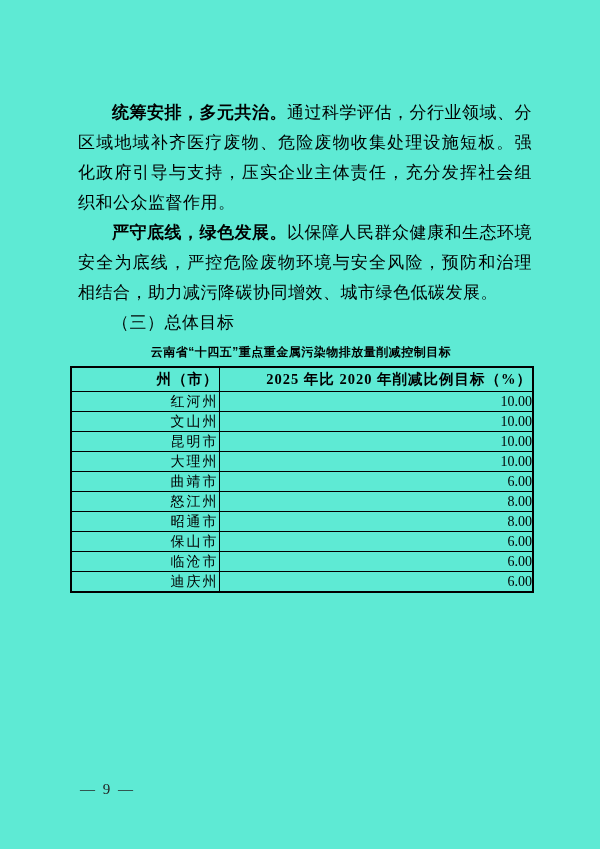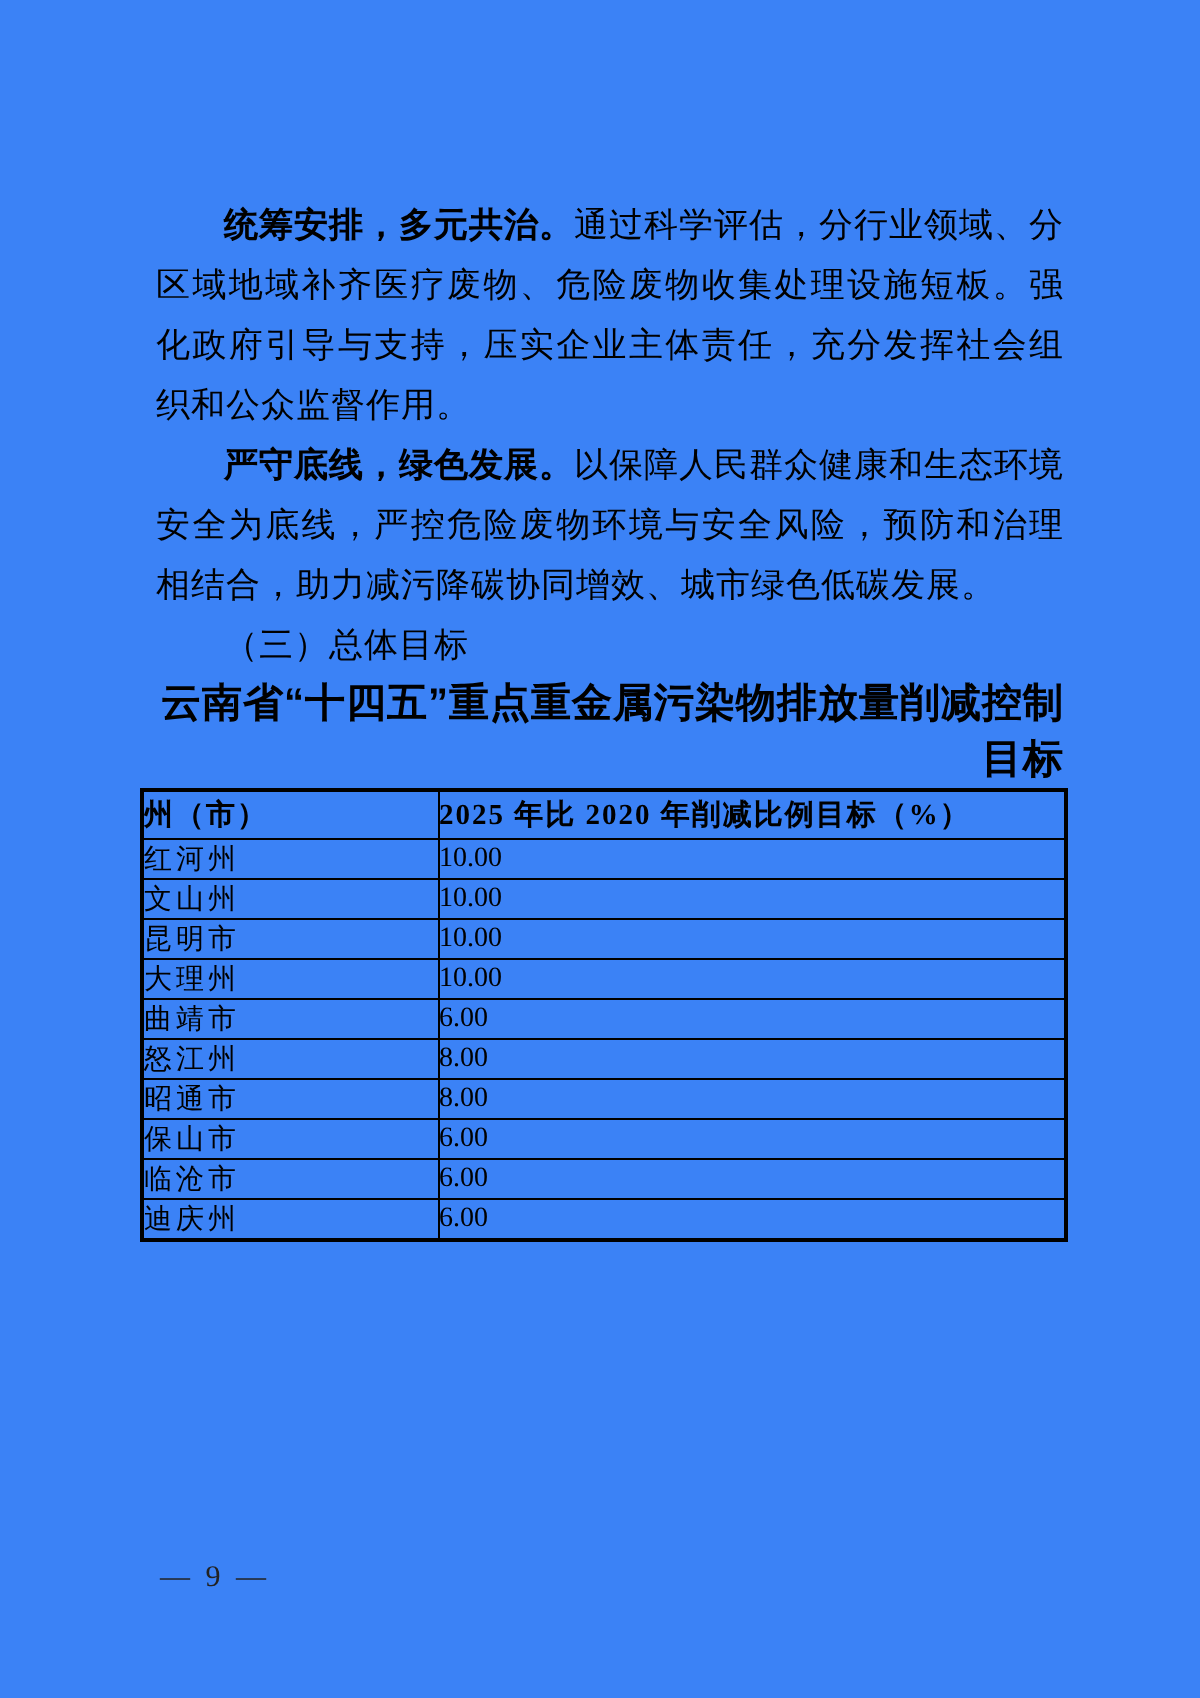--- a/index.html
+++ b/index.html
@@ -10,21 +10,21 @@
   body {
     width: 600px;
     height: 849px;
     font-family: "Liberation Serif", "DejaVu Serif", serif;
     color: #000000;
   }
   .page {
     position: relative;
     width: 600px;
     height: 849px;
-    background: #3b82f6;
+    background: #5eead4;
     overflow: hidden;
   }
   .content {
     position: absolute;
     left: 78px;
     top: 98px;
     width: 454px;
   }
   .para {
     margin: 0;
@@ -44,40 +44,40 @@
     margin: 0;
     font-size: 17px;
     line-height: 30px;
     text-indent: 2em;
     font-weight: normal;
     letter-spacing: 0.5px;
   }
   .table-title {
     margin: 0 0 0 -8px;
     width: 462px;
-    font-size: 20px;
+    font-size: 12px;
     line-height: 28px;
     font-weight: bold;
-    text-align: right;
+    text-align: center;
     font-family: "Liberation Sans", "DejaVu Sans", sans-serif;
     letter-spacing: 0.5px;
   }
   table.targets {
     margin-left: -8px;
     width: 462px;
     border-collapse: collapse;
     table-layout: fixed;
     border: 2px solid #000000;
   }
   table.targets col.c1 { width: 148px; }
   table.targets col.c2 { width: 314px; }
   table.targets th,
   table.targets td {
     border: 1px solid #000000;
-    text-align: left;
+    text-align: right;
     vertical-align: middle;
     padding: 0;
     overflow: hidden;
     white-space: nowrap;
   }
   table.targets th {
     height: 23px;
     font-size: 14.5px;
     font-weight: bold;
     letter-spacing: 1px;

